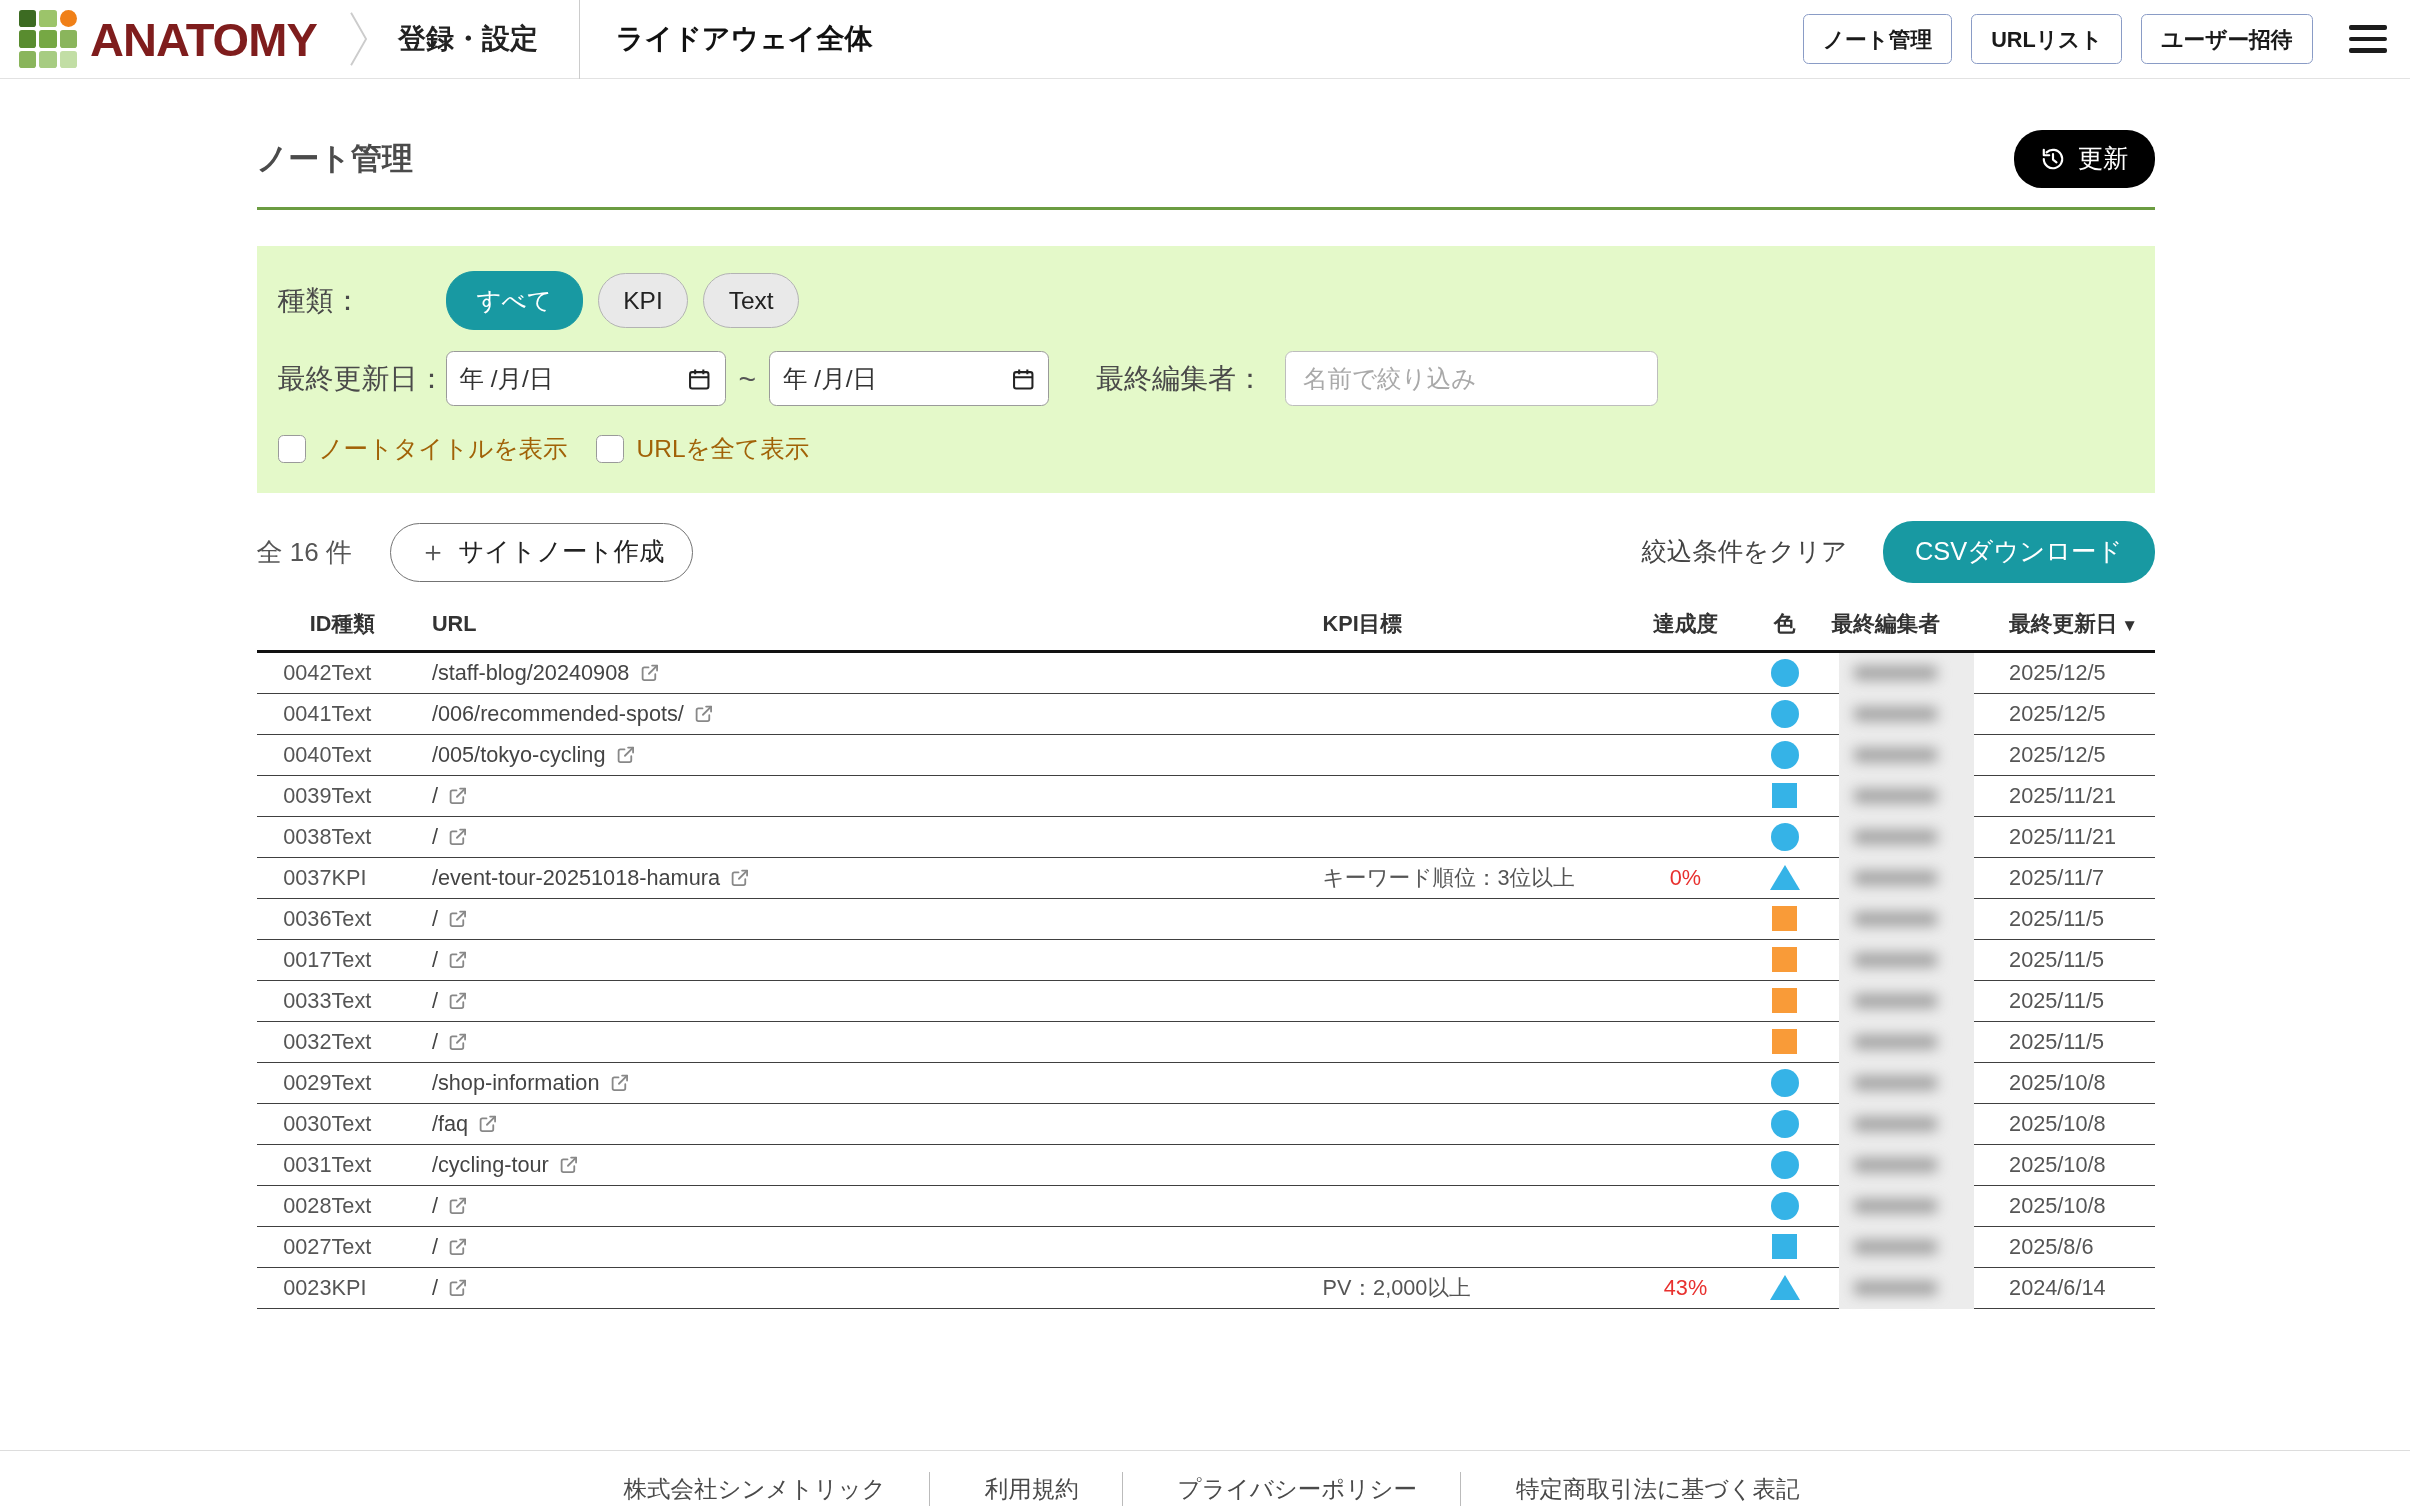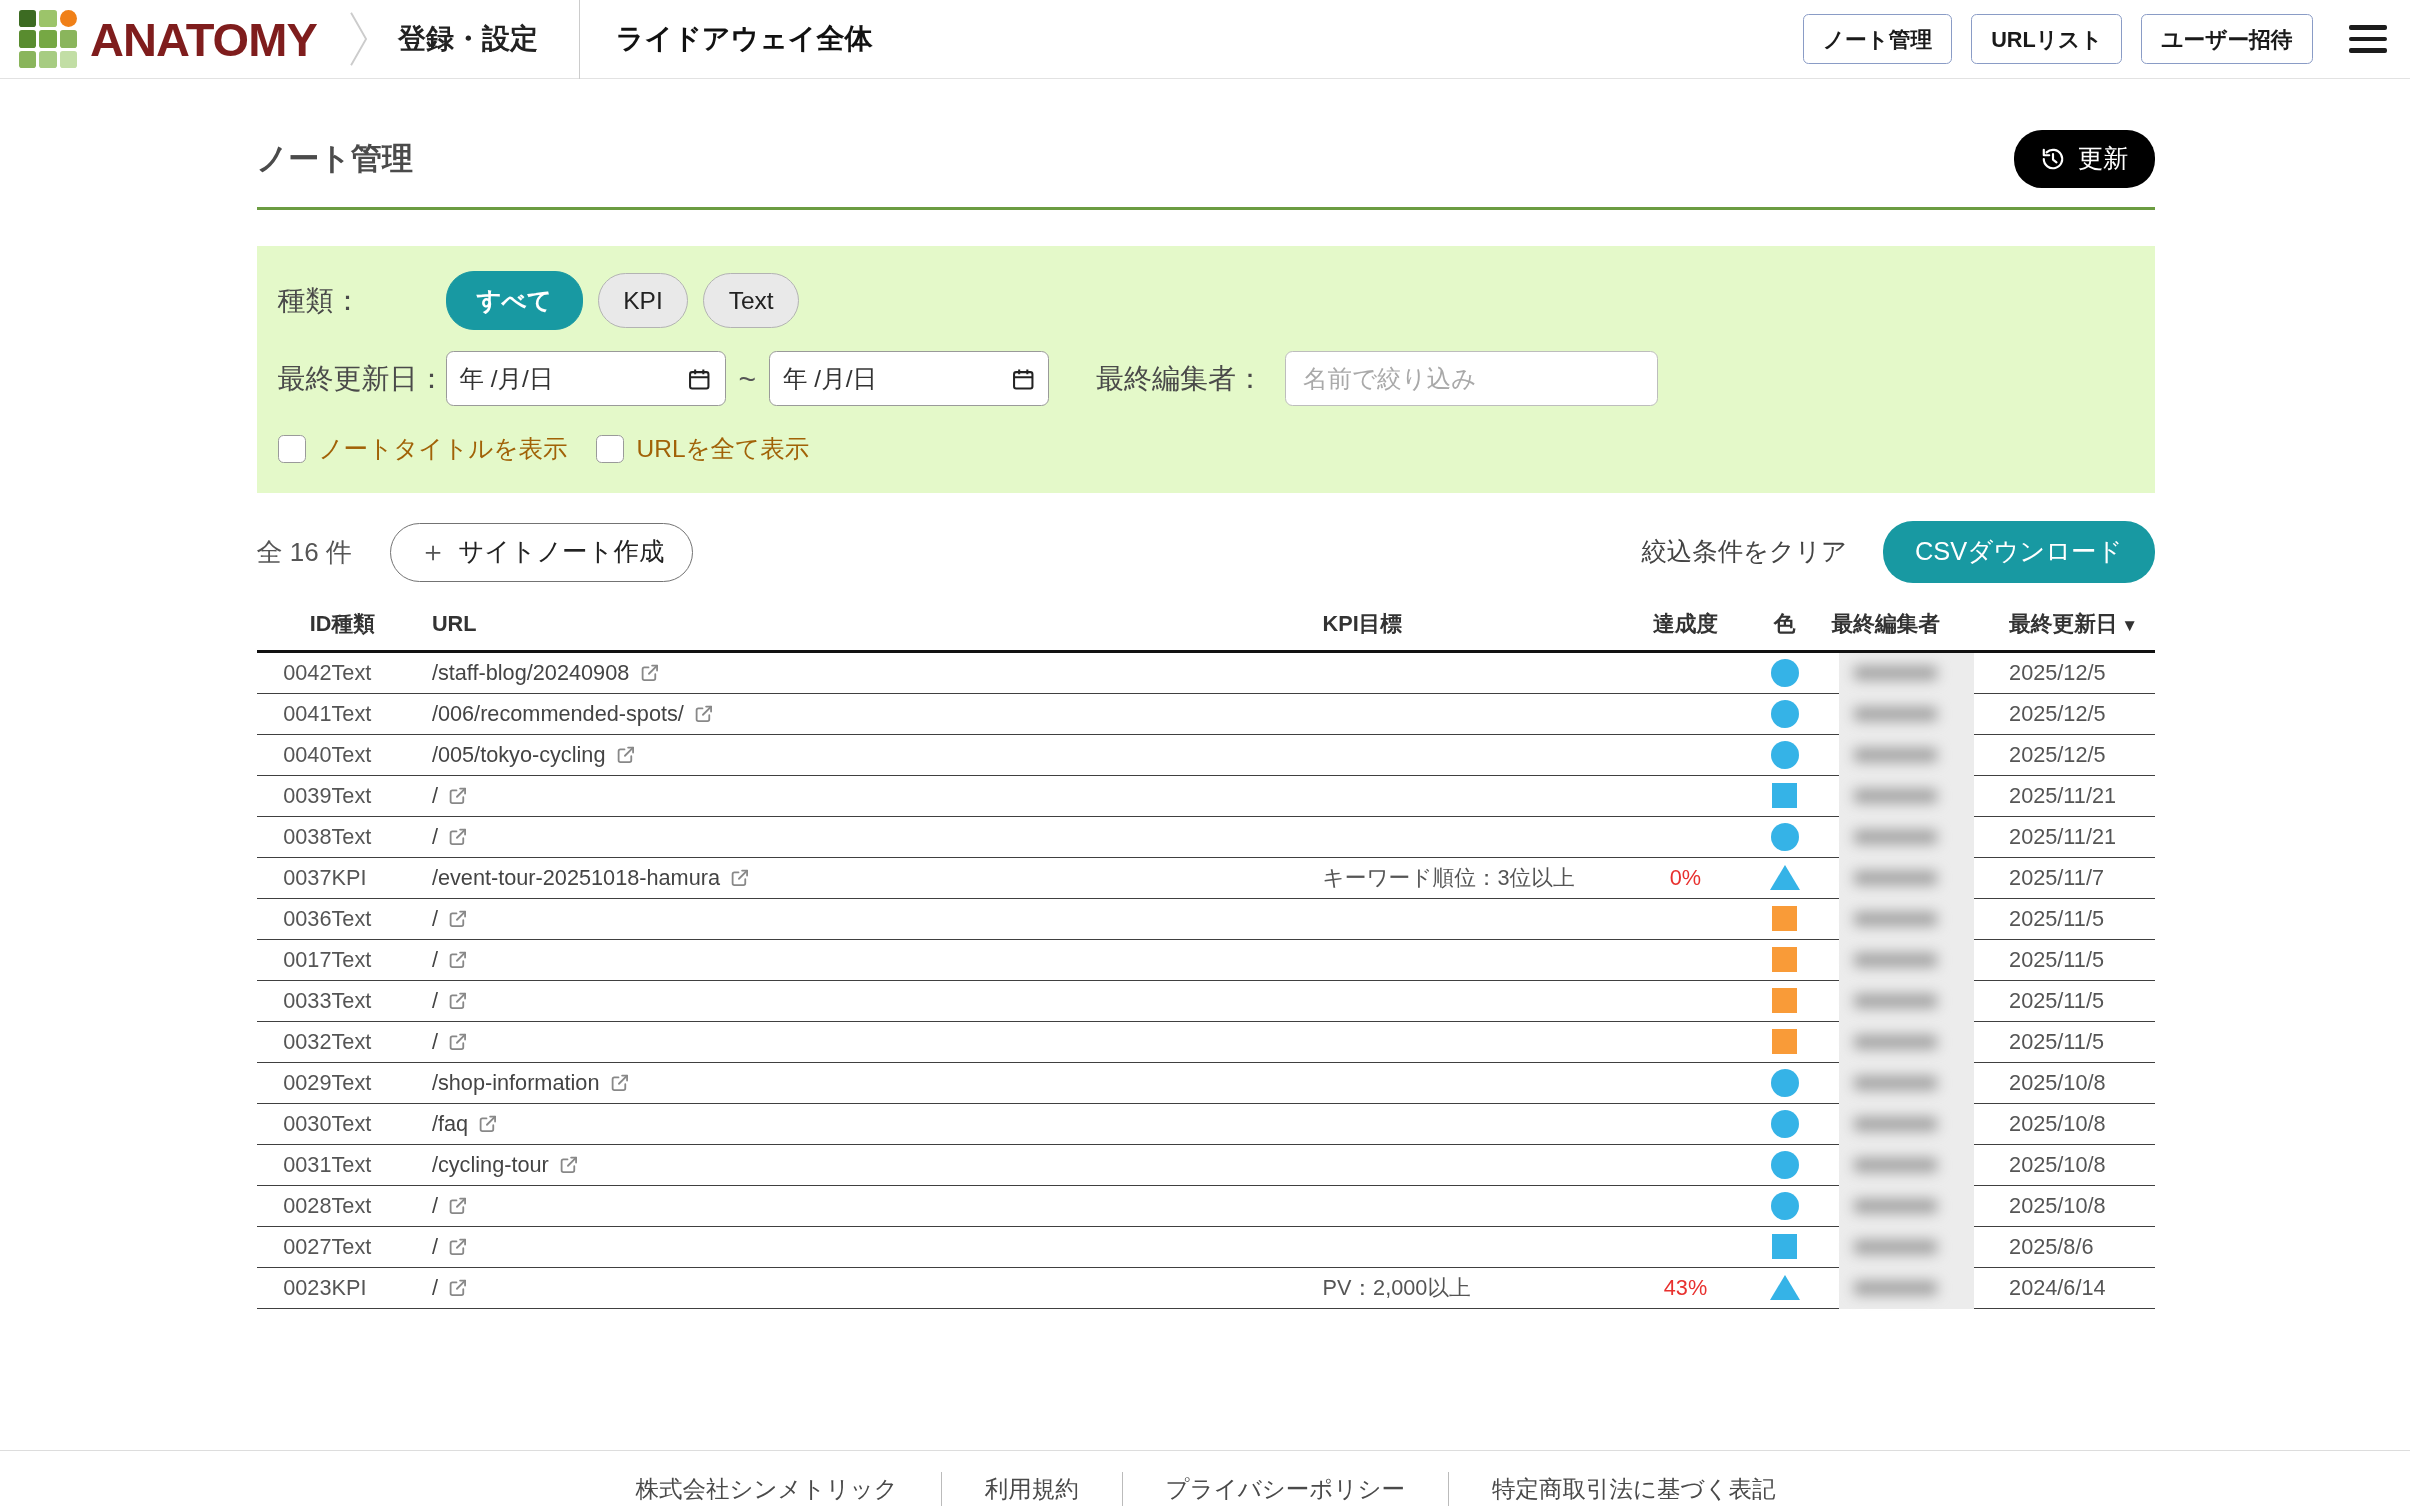--- a/index.html
+++ b/index.html
@@ -31,21 +31,21 @@
   .page-title { font-size:31px; font-weight:600; color:#4b4b4b; }
   .refresh-btn { display:flex; align-items:center; gap:11.3px; background:#000; color:#fff;
     border:none; border-radius:28px; padding:12.2px 26px; font-size:25.4px; cursor:pointer; }
 
   
   .filter-panel { margin-top:36px; background:#e4f9c9; padding:24.5px 21px 28px; }
   .frow { display:flex; align-items:center; }
   .flabel { font-size:28px; color:#4a4a4a; }
   .flabel.w { width:168px; flex:none; }
   .pill { border-radius:28px; font-size:24.5px; padding:12.2px 24.5px; margin-right:15px; cursor:pointer; }
-  .pill.sel { background:#1899a2; color:#fff; border:1.9px solid #1899a2; padding:12.2px 30px;font-weight:bold; }
+  .pill.sel { background:#1899a2; color:#fff; border:1.9px solid #1899a2; padding:12.2px 30px; }
   .pill.unsel { background:#e9e9e9; color:#222; border:1.9px solid #b3b3b3; }
   .frow2 { margin-top:21px; }
   .date-input { width:280px; height:55px; background:#fff; border:1.9px solid #9a9a9a;
     border-radius:7.5px; display:flex; align-items:center; justify-content:space-between;
     padding:0 13px; font-size:24.5px; color:#333; cursor:text; }
   .tilde { font-size:30px; color:#555; margin:0 13px; }
   .editor-label { margin-left:47px; }
   .select-box { width:358px; height:55px; background:#e3e5f0; display:flex; align-items:center;
     justify-content:space-between; padding:0 19px; font-size:24.5px; color:#333;
     margin-left:21px; cursor:pointer; }
@@ -93,21 +93,21 @@
     border-right:15px solid transparent; border-bottom:25.4px solid #35b3e7; }
   .c-editor { position:relative; align-self:stretch; }
   .editor-blur { position:absolute; left:7.5px; right:13px; top:0; bottom:-1.9px;
     background:#ececec; display:flex; align-items:center; }
   .smudge { width:83px; height:14px; margin-left:15px; background:#a0a0a0;
     border-radius:2.8px; filter:blur(6.6px); }
 
   
   .footer { margin-top:141px; border-top:1.9px solid #ddd; padding:21px 0;
     display:flex; align-items:center; justify-content:center; }
-  .foot-link { font-size:23.5px; color:#4a4a4a; cursor:pointer; }
+  .foot-link { font-size:23.5px; color:#4a4a4a; cursor:pointer;margin-left:12px; }
   .foot-div { width:0.9px; height:34px; background:#bbb; margin:0 43px; }
 
   .icon-inline { display:inline-flex; align-items:center; }
 </style>
 </head>
 <body>
 
 <div class="header">
   <div class="logo-grid">
     <span class="tile" style="background:#3c6b22"></span>

